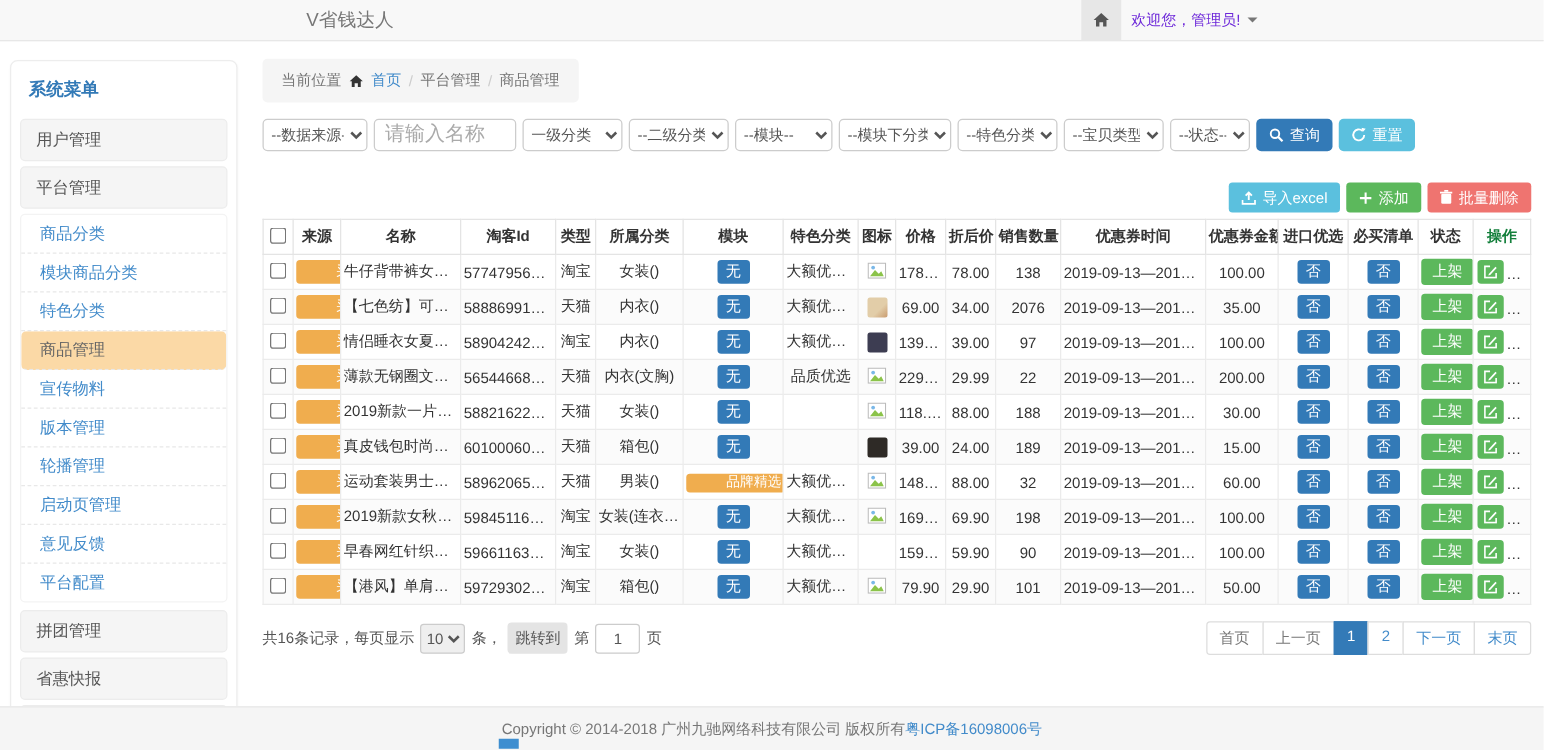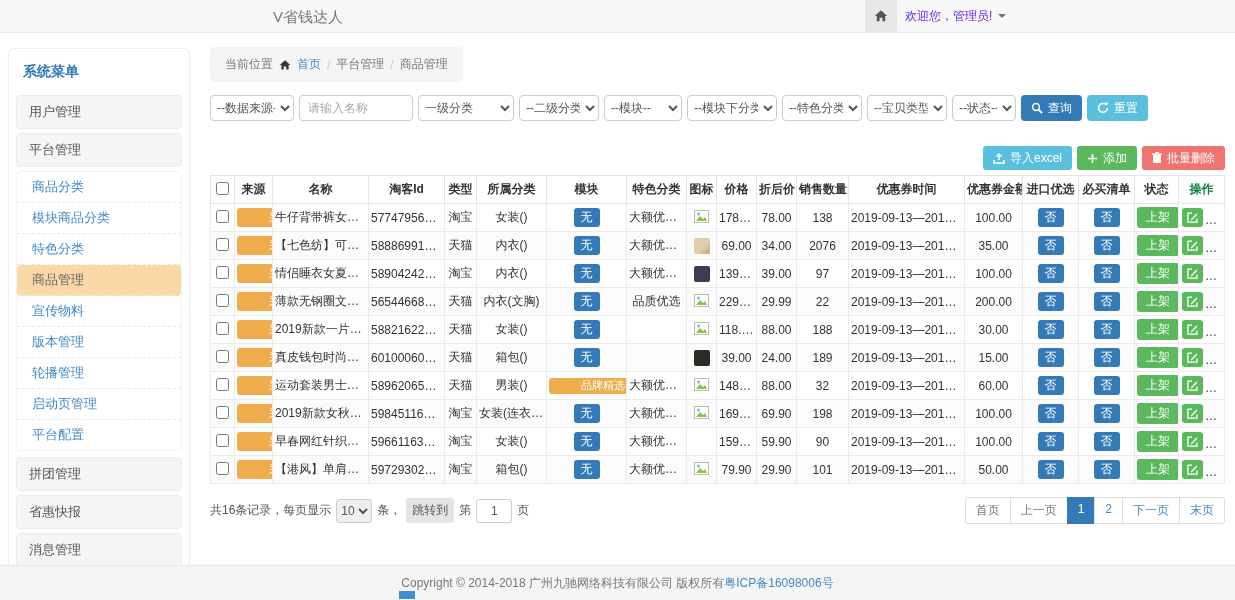--- a/index.html
+++ b/index.html
@@ -2,21 +2,21 @@
 <html><head>
 <meta charset="utf-8">
 <style>
   * { margin:0; padding:0; box-sizing:border-box; }
   html,body { width:1235px; height:600px; }
   body { position:relative; overflow:hidden; background:#fff;
          font-family:"Liberation Sans", sans-serif; font-size:12px; color:#333; }
 
   
   .topbar { position:relative; height:33px; background:#f8f8f8; border-bottom:1px solid #e7e7e7; }
-  .brand { position:absolute; left:245px; top:0; line-height:33px; font-size:15px; color:#777;margin-left:28px; }
+  .brand { position:absolute; left:245px; top:0; line-height:33px; font-size:15px; color:#777; }
   .home-box { position:absolute; left:865px; top:0; width:32px; height:32px; background:#e7e7e7;
               display:flex; align-items:center; justify-content:center; cursor:pointer; }
   .welcome { position:absolute; left:905px; top:0; height:32px; display:flex; align-items:center;
              gap:6px; color:#6d28d9; cursor:pointer; }
   .caret { width:0; height:0; border-left:4px solid transparent; border-right:4px solid transparent;
            border-top:4px solid #777; display:inline-block; }
 
   
   .sidebar { position:absolute; left:8px; top:48px; width:182px; height:552px; background:#fff;
              border:1px solid #ededed; border-radius:6px; box-shadow:0 1px 2px rgba(0,0,0,.04);
@@ -35,29 +35,29 @@
   .breadcrumb { display:inline-flex; align-items:center; gap:6px; background:#f5f5f5;
                 border-radius:4px; padding:9px 15px; color:#777; }
   .breadcrumb a { color:#428bca; text-decoration:none; cursor:pointer; }
   .crumb-sep { color:#ccc; }
 
   .filters { margin-top:13px; display:flex; align-items:center; gap:5px; }
   .filter-slot { display:contents; }
   .fsel { height:26px; font-size:12px; color:#555; border:1px solid #ccc; border-radius:4px;
           background:#fff; padding:0 2px; font-family:"Liberation Sans",sans-serif; }
   .filter-slot select:nth-of-type(1){ width:84px; }
-  .filter-slot select:nth-of-type(2){ width:96px; }
+  .filter-slot select:nth-of-type(2){ width:80px; }
   .filter-slot select:nth-of-type(3){ width:80px; }
   .filter-slot select:nth-of-type(4){ width:78px; }
   .filter-slot select:nth-of-type(5){ width:90px; }
   .filter-slot select:nth-of-type(6){ width:80px; }
   .filter-slot select:nth-of-type(7){ width:80px; }
   .filter-slot select:nth-of-type(8){ width:64px; }
   .finput { height:26px; width:114px; border:1px solid #ccc; border-radius:4px; padding:0 8px;
-            font-size:12px; font-family:"Liberation Sans",sans-serif; color:#555; }
+            font-size:16px; font-family:"Liberation Sans",sans-serif; color:#555; }
   .finput::placeholder { color:#aaa; }
   .btn { display:inline-flex; align-items:center; gap:5px; border:none; border-radius:4px;
          color:#fff; font-size:12px; padding:0 10px; height:26px; cursor:pointer;
          font-family:"Liberation Sans",sans-serif; }
   .btn-primary { background:#337ab7; }
   .btn-info { background:#5bc0de; }
 
   .actions { margin-top:25px; display:flex; justify-content:flex-end; gap:5px; }
   .btn-sm { height:24px; border-radius:3px;justify-content:space-between; }
   .btn-success { background:#5cb85c; }
@@ -141,20 +141,21 @@
       <div class="side-group">平台管理</div>
       <div class="side-sub">
         <div class="side-item">商品分类</div>
         <div class="side-item">模块商品分类</div>
         <div class="side-item">特色分类</div>
         <div class="side-item active">商品管理</div>
         <div class="side-item">宣传物料</div>
         <div class="side-item">版本管理</div>
         <div class="side-item">轮播管理</div>
         <div class="side-item">启动页管理</div>
+        <div class="side-item">意见反馈</div>
         <div class="side-item">平台配置</div>
       </div>
       <div class="side-group">拼团管理</div>
       <div class="side-group">省惠快报</div>
       <div class="side-group">消息管理</div>
     </div>
 </aside>
 
 <main class="content">
 

